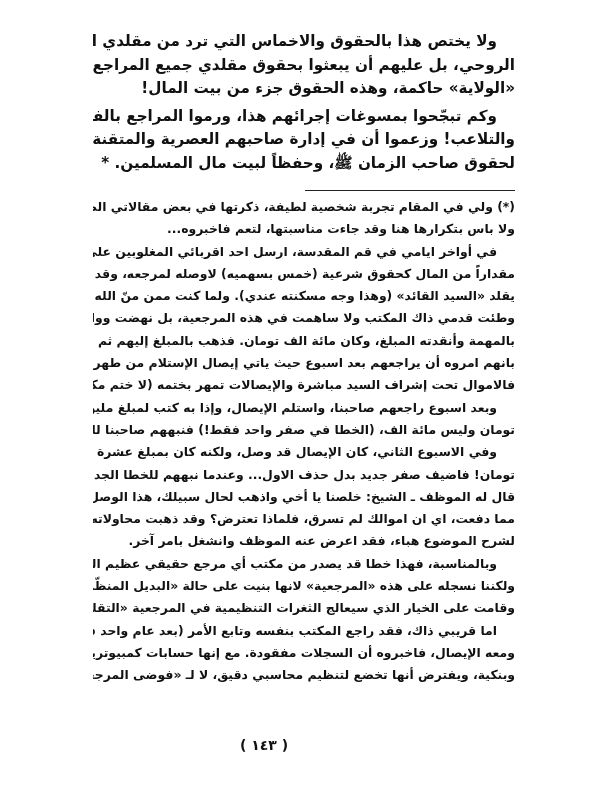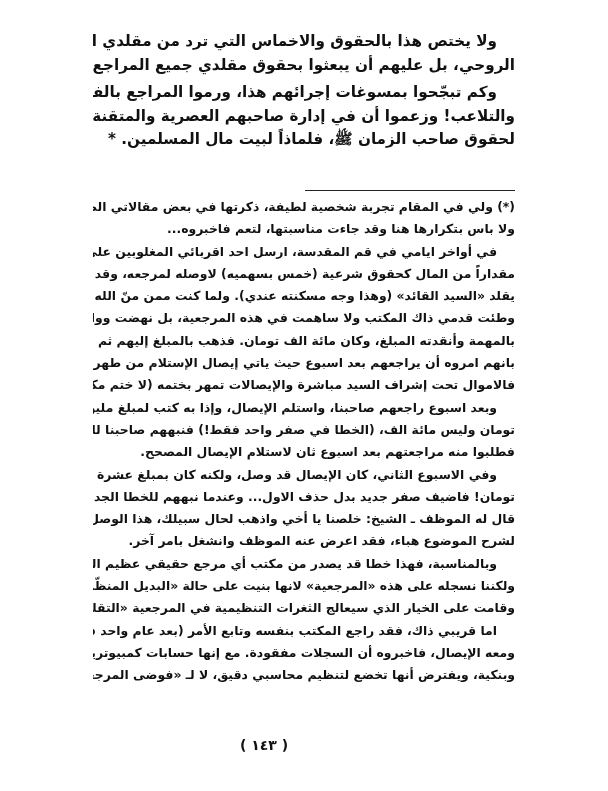--- a/index.html
+++ b/index.html
@@ -33,26 +33,27 @@
   </style>
 </head>
 <body>
 
 <div class="page">
 
   <div class="block main">
     <div>
       <span class="line indent">ولا يختص هذا بالحقوق والاخماس التي ترد من مقلدي المرشد</span>
       <span class="line">الروحي، بل عليهم أن يبعثوا بحقوق مقلدي جميع المراجع... لان</span>
+      <span class="line last">«الولاية» حاكمة، وهذه الحقوق جزء من بيت المال!</span>
     </div>
     <div class="para-gap"></div>
     <div>
       <span class="line indent">وكم تبجّحوا بمسوغات إجرائهم هذا، ورموا المراجع بالفوضى</span>
       <span class="line">والتلاعب! وزعموا أن في إدارة صاحبهم العصرية والمتقنة، صيانة</span>
-      <span class="line last">لحقوق صاحب الزمان ﷺ، فلماذاً لبيت مال المسلمين. *</span>
+      <span class="line last">لحقوق صاحب الزمان ﷺ، وحفظاً لبيت مال المسلمين. *</span>
     </div>
   </div>
 
   <div class="rule"></div>
 
   <div class="block foot">
     <div>
       <span class="line">(*) ولي في المقام تجربة شخصية لطيفة، ذكرتها في بعض مقالاتي الصحفية،</span>
       <span class="line last">ولا باس بتكرارها هنا وقد جاءت مناسبتها، لتعم فاخبروه...</span>
     </div>
@@ -61,26 +62,26 @@
       <span class="line">مقداراً من المال كحقوق شرعية (خمس بسهميه) لاوصله لمرجعه، وقد كان</span>
       <span class="line">يقلد «السيد القائد» (وهذا وجه مسكنته عندي). ولما كنت ممن منّ الله عليه فما</span>
       <span class="line">وطئت قدمي ذاك المكتب ولا ساهمت في هذه المرجعية، بل نهضت وواجهتها</span>
       <span class="line">بالمهمة وأنقدته المبلغ، وكان مائة الف تومان. فذهب بالمبلغ إليهم ثم رجع قائلاً</span>
       <span class="line">بانهم امروه أن يراجعهم بعد اسبوع حيث ياتي إيصال الإستلام من طهران،</span>
       <span class="line last">فالاموال تحت إشراف السيد مباشرة والإيصالات تمهر بختمه (لا ختم مكتبه).</span>
     </div>
     <div>
       <span class="line indent">وبعد اسبوع راجعهم صاحبنا، واستلم الإيصال، وإذا به كتب لمبلغ مليون</span>
       <span class="line">تومان وليس مائة الف، (الخطا في صفر واحد فقط!) فنبههم صاحبنا للامر،</span>
-      <span class="line last">فطلبوا منه مراجعتهم بعد اسبوع ثان لاستلام الإيصال المصحح.</span>
     </div>
     <div>
       <span class="line indent">وفي الاسبوع الثاني، كان الإيصال قد وصل، ولكنه كان بمبلغ عشرة ملايين</span>
       <span class="line">تومان! فاضيف صفر جديد بدل حذف الاول... وعندما نبههم للخطا الجديد،</span>
       <span class="line">قال له الموظف ـ الشيخ: خلصنا يا أخي واذهب لحال سبيلك، هذا الوصل أكبر</span>
+      <span class="line">مما دفعت، اي ان اموالك لم تسرق، فلماذا تعترض؟ وقد ذهبت محاولاته</span>
       <span class="line last">لشرح الموضوع هباء، فقد اعرض عنه الموظف وانشغل بامر آخر.</span>
     </div>
     <div>
       <span class="line indent">وبالمناسبة، فهذا خطا قد يصدر من مكتب أي مرجع حقيقي عظيم الشان،</span>
       <span class="line">ولكننا نسجله على هذه «المرجعية» لانها بنيت على حالة «البديل المنظّم»،</span>
       <span class="line last">وقامت على الخيار الذي سيعالج الثغرات التنظيمية في المرجعية «التقليدية».</span>
     </div>
     <div>
       <span class="line indent">اما قريبي ذاك، فقد راجع المكتب بنفسه وتابع الأمر (بعد عام واحد فقط)</span>
       <span class="line">ومعه الإيصال، فاخبروه أن السجلات مفقودة. مع إنها حسابات كمبيوترية</span>

